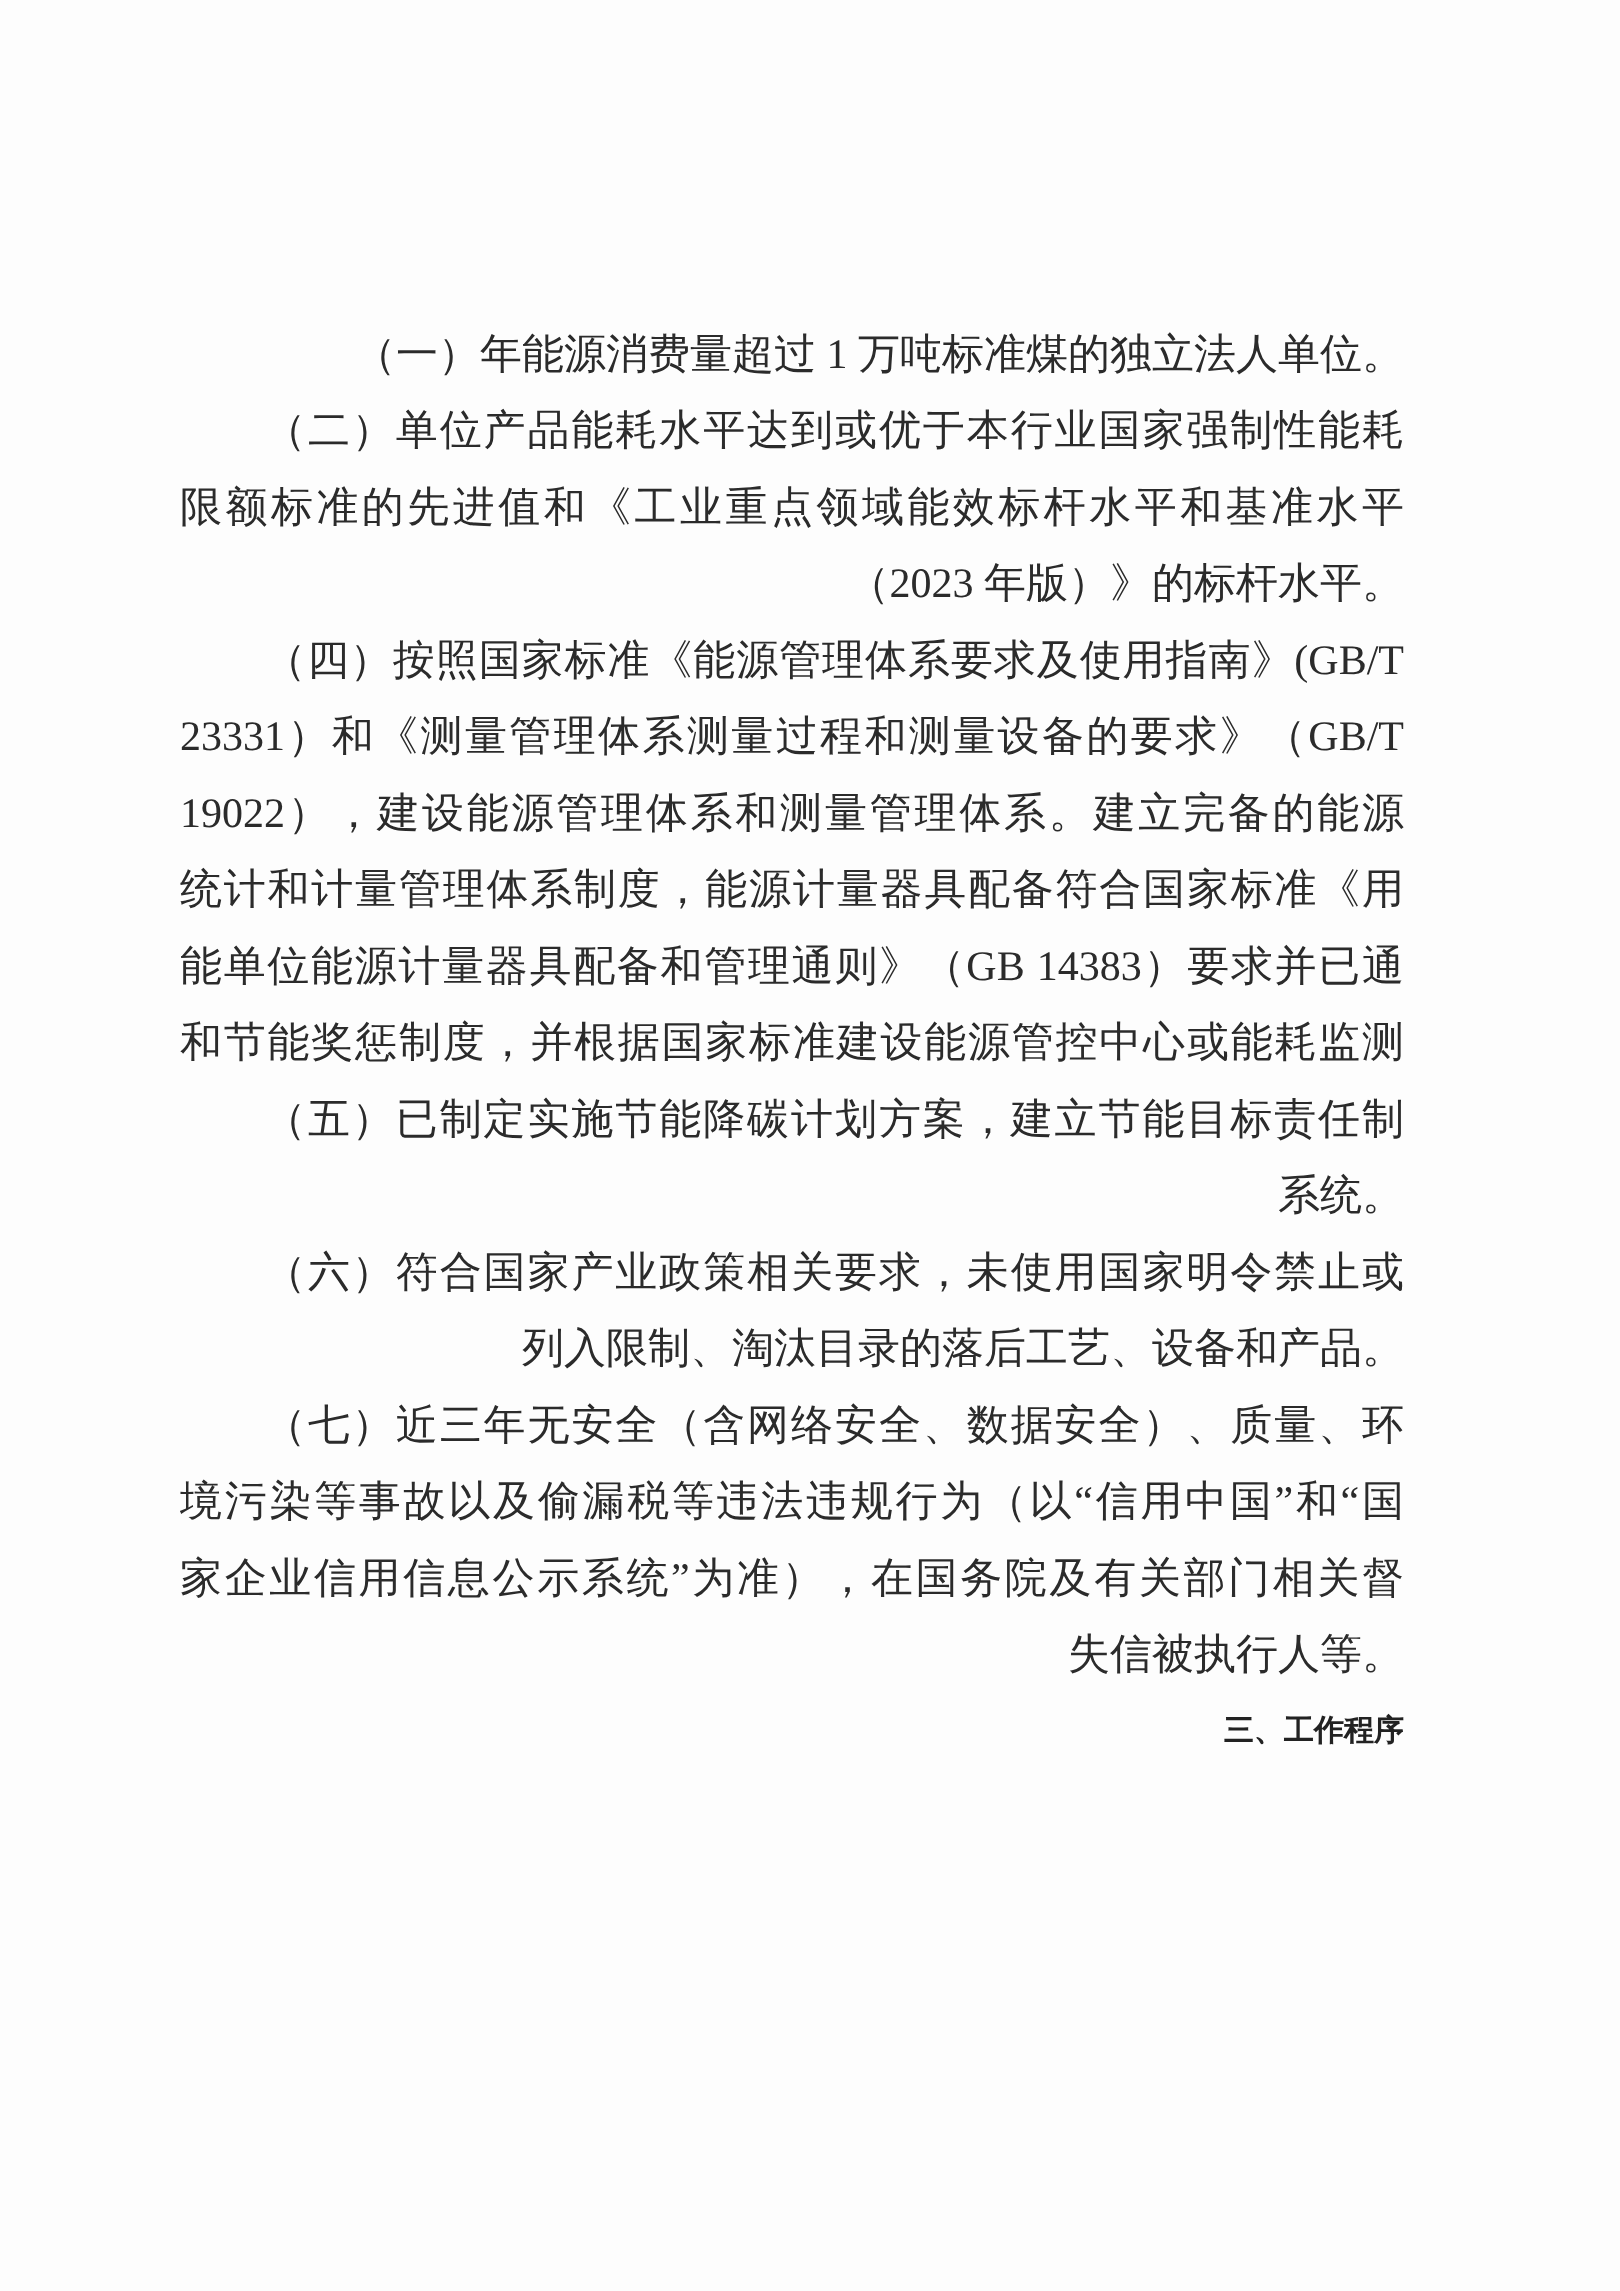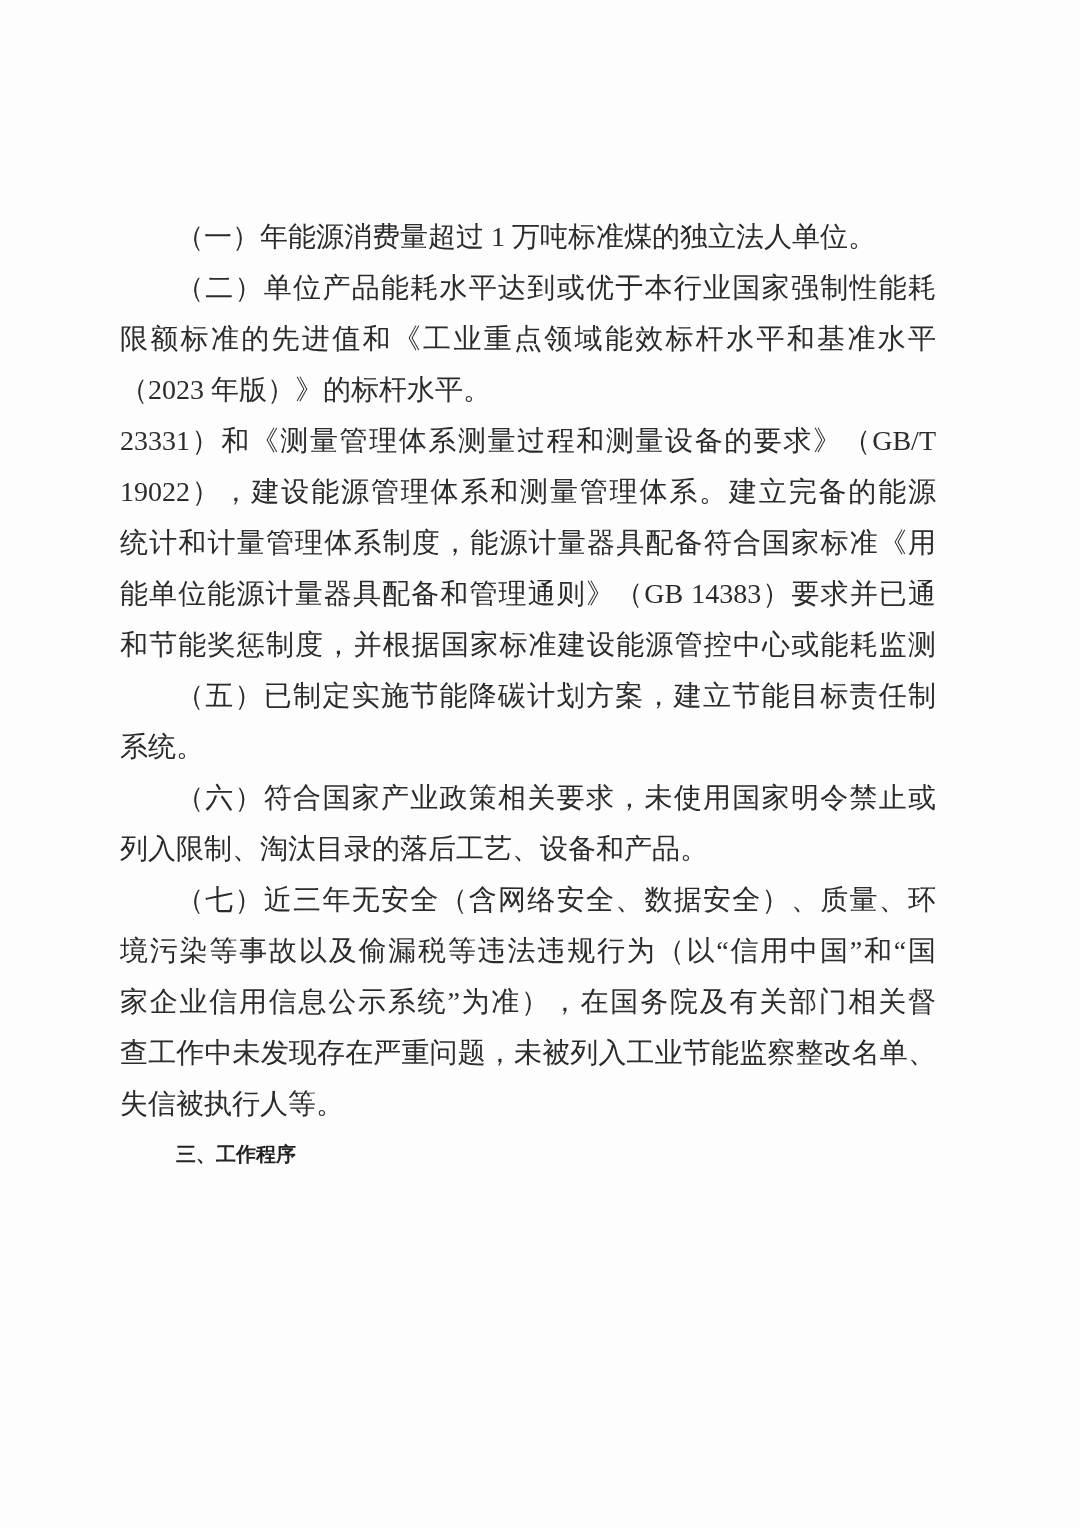--- a/index.html
+++ b/index.html
@@ -20,21 +20,21 @@
     left: 120px;
     top: 211px;
     width: 816px;
   }
   .line {
     height: 51px;
     line-height: 51px;
     font-size: 28px;
     color: #2b2b2b;
     white-space: nowrap;
-    text-align: left;
+    text-align: right;
   }
   .line.justify {
     white-space: normal;
     text-align: justify;
     text-align-last: justify;
     overflow: hidden;
   }
   .line.indent {
     text-indent: 56px;
   }
@@ -46,29 +46,29 @@
 </style>
 </head>
 <body>
 
 <div class="page">
   <div class="doc-body">
       <div class="line indent">（一）年能源消费量超过 1 万吨标准煤的独立法人单位。</div>
       <div class="line indent justify">（二）单位产品能耗水平达到或优于本行业国家强制性能耗</div>
       <div class="line justify">限额标准的先进值和《工业重点领域能效标杆水平和基准水平</div>
       <div class="line">（2023 年版）》的标杆水平。</div>
+      <div class="line indent justify">（四）按照国家标准《能源管理体系要求及使用指南》(GB/T</div>
       <div class="line justify">23331）和《测量管理体系测量过程和测量设备的要求》（GB/T</div>
       <div class="line justify">19022），建设能源管理体系和测量管理体系。建立完备的能源</div>
       <div class="line justify">统计和计量管理体系制度，能源计量器具配备符合国家标准《用</div>
       <div class="line justify">能单位能源计量器具配备和管理通则》（GB 14383）要求并已通</div>
       <div class="line justify">和节能奖惩制度，并根据国家标准建设能源管控中心或能耗监测</div>
       <div class="line indent justify">（五）已制定实施节能降碳计划方案，建立节能目标责任制</div>
       <div class="line">系统。</div>
       <div class="line indent justify">（六）符合国家产业政策相关要求，未使用国家明令禁止或</div>
       <div class="line">列入限制、淘汰目录的落后工艺、设备和产品。</div>
       <div class="line indent justify">（七）近三年无安全（含网络安全、数据安全）、质量、环</div>
       <div class="line justify">境污染等事故以及偷漏税等违法违规行为（以“信用中国”和“国</div>
       <div class="line justify">家企业信用信息公示系统”为准），在国务院及有关部门相关督</div>
-      <div class="line justify">查工作中未发现存在严重问题，未被列入工业节能监察整改名单、</div>
       <div class="line">失信被执行人等。</div>
       <div class="line indent heading">三、工作程序</div>
     </div>
 </div>
 
 </body></html>

